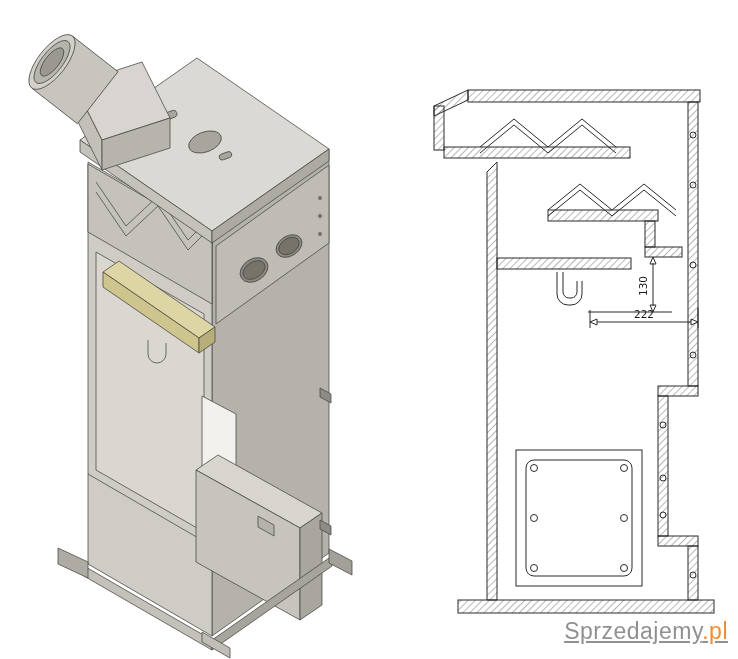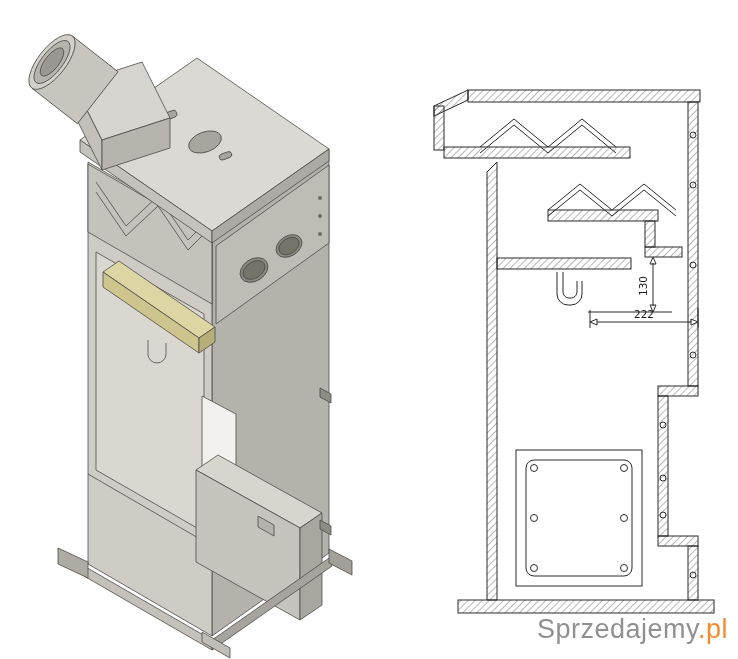--- a/index.html
+++ b/index.html
@@ -7,22 +7,22 @@
          font-family:"Liberation Sans",sans-serif;}
   svg{position:absolute;left:0;top:0;}
   
   #iso polygon,#iso rect,#iso ellipse,#iso path,#iso line,#iso polyline{
     stroke:#4d4b46;stroke-width:.8;stroke-linejoin:round;}
   
   #sec rect,#sec polygon,#sec polyline,#sec path,#sec line,#sec circle{
     stroke:#2b2b2b;stroke-width:1;fill:none;stroke-linejoin:miter;}
   #sec .hatch{fill:url(#hatch);}
   #sec text{font:10.5px "DejaVu Sans",sans-serif;fill:#1a1a1a;stroke:none;}
-  .watermark{position:absolute;right:10px;bottom:14px;font-size:27px;letter-spacing:.5px;
-    color:rgba(125,125,125,.85);text-shadow:0 0 3px #fff,0 0 2px #fff;white-space:nowrap;}
+  .watermark{position:absolute;right:10px;bottom:14px;font-size:23px;letter-spacing:.5px;
+    color:rgba(125,125,125,.85);text-shadow:0 0 3px #fff,0 0 2px #fff;white-space:nowrap;text-decoration:underline;}
   .watermark .tld{color:rgba(243,126,24,.9);}
 </style>
 </head>
 <body>
 
 <div id="stage">
 <svg width="738" height="659" viewBox="0 0 738 659">
   <defs>
     <pattern id="hatch" width="5" height="5" patternUnits="userSpaceOnUse" patternTransform="rotate(45)">
       <line x1="0" y1="0" x2="0" y2="5" stroke="#4a4a4a" stroke-width="0.8"></line>

